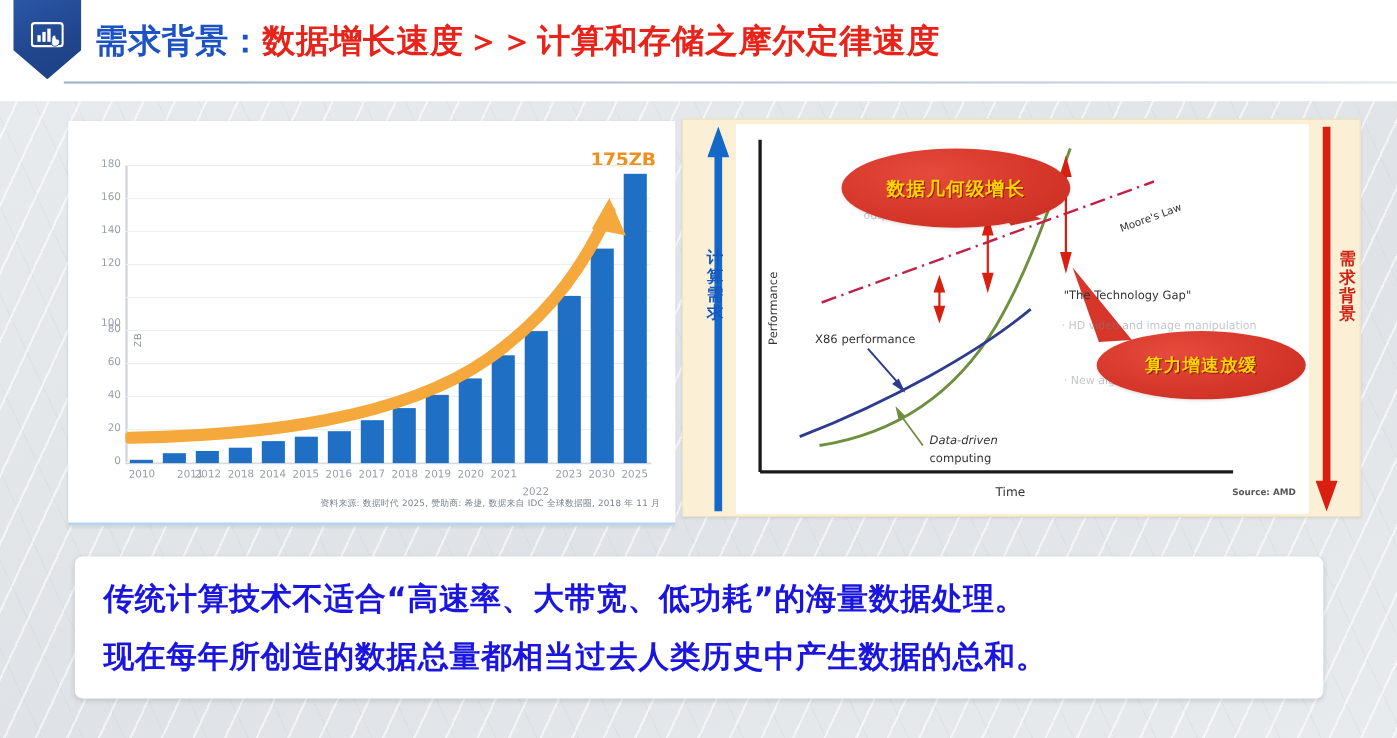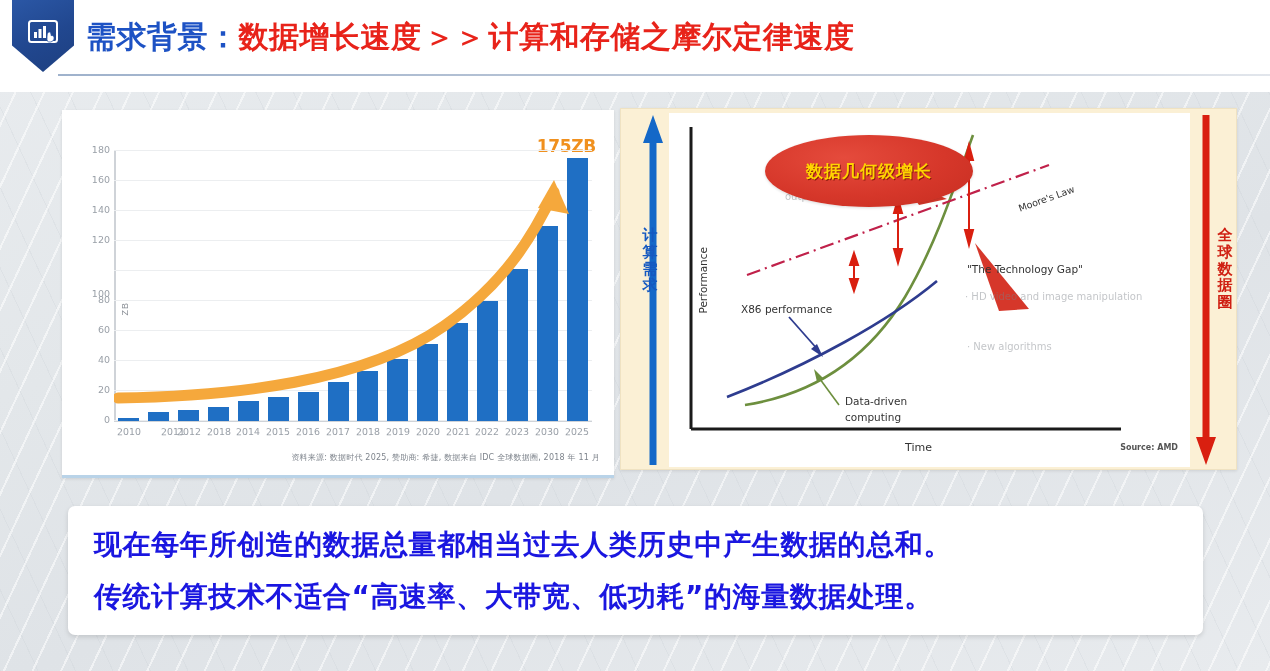--- a/index.html
+++ b/index.html
@@ -283,21 +283,21 @@
         <div class="xtick" style="left: 63.6875px;">2012</div>
         <div class="xtick" style="left: 93.5625px;">2018</div>
         <div class="xtick" style="left: 123.438px;">2014</div>
         <div class="xtick" style="left: 153.312px;">2015</div>
         <div class="xtick" style="left: 183.188px;">2016</div>
         <div class="xtick" style="left: 213.062px;">2017</div>
         <div class="xtick" style="left: 242.938px;">2018</div>
         <div class="xtick" style="left: 272.812px;">2019</div>
         <div class="xtick" style="left: 302.688px;">2020</div>
         <div class="xtick" style="left: 332.562px;">2021</div>
-        <div class="xtick" style="left: 362.438px;">2022</div>
+        <div class="xtick" style="left: 362.438px; margin-top: 16px;">2022</div>
         <div class="xtick" style="left: 392.312px;">2023</div>
         <div class="xtick" style="left: 422.188px;">2030</div>
         <div class="xtick" style="left: 452.062px;">2025</div>
       </div>
   </div>
 
   <svg class="lp-arrow" viewBox="0 0 490 280">
     <path d="M4 248 C 120 246, 250 232, 330 176 C 392 132, 420 84, 440 42" fill="none" stroke="#f5a83c" stroke-width="11" stroke-linecap="round"></path>
     <path d="M440 30 L 455 64 L 424 58 Z" fill="#f5a83c"></path>
   </svg>
@@ -308,21 +308,21 @@
 <div class="right-panel">
 
   <svg class="rp-arrow-up" viewBox="0 0 20 350" preserveAspectRatio="none">
     <polygon points="10,0 20,28 13.5,28 13.5,350 6.5,350 6.5,28 0,28" fill="#1468c8"></polygon>
   </svg>
   <div class="rp-lbl-left">计算需求</div>
 
   <svg class="rp-arrow-down" viewBox="0 0 20 350" preserveAspectRatio="none">
     <polygon points="10,350 20,322 13.5,322 13.5,0 6.5,0 6.5,322 0,322" fill="#d91f10"></polygon>
   </svg>
-  <div class="rp-lbl-right">全球数据圈</div>
+  <div class="rp-lbl-right">需求背景</div>
 
   <div class="rp-inner">
     <svg class="rp-canvas" viewBox="0 0 521 354">
 
       <line x1="22" y1="14" x2="22" y2="316" stroke="#1a1a1a" stroke-width="3"></line>
       <line x1="22" y1="316" x2="452" y2="316" stroke="#1a1a1a" stroke-width="3"></line>
 
       <path d="M76 292 C 140 282, 196 250, 236 184 C 268 130, 288 66, 304 22" fill="none" stroke="#6d8f3e" stroke-width="2.6"></path>
 
       <path d="M58 284 C 140 252, 220 208, 268 168" fill="none" stroke="#2e3c8f" stroke-width="2.6"></path>
@@ -356,27 +356,30 @@
 
     <div class="rp-ylabel">Performance</div>
     <div class="rp-xlabel">Time</div>
     <div class="rp-source">Source: AMD</div>
 
     <div class="faint" style="left:116px; top:78px;">outpacing Moore's Law</div>
     <div class="faint" style="left:296px; top:178px;text-align:right;">· HD video and image manipulation</div>
     <div class="faint" style="left:298px; top:228px;">· New algorithms</div>
 
     <div class="anno" style="left:72px; top:190px;">X86 performance</div>
-    <div class="anno" style="left:176px; top:282px;">Data-driven</div>
+    <div class="anno" style="left:176px; top:282px;font-style:italic;">Data-driven</div>
     <div class="anno" style="left:176px; top:298px;">computing</div>
     <div class="anno anno-small" style="left:348px; top:80px; transform:rotate(-20deg);">Moore's Law</div>
     <div class="anno" style="left:298px; top:150px;">"The Technology Gap"</div>
 
     <div class="bubble bubble-a">
       <span>数据几何级增长</span>
     </div>
+    <div class="bubble bubble-b">
+      <span>算力增速放缓</span>
+    </div>
   </div>
 </div>
 
 <div class="bottom-box">
+  <div class="bottom-line">传统计算技术不适合“高速率、大带宽、低功耗”的海量数据处理。</div>
   <div class="bottom-line">现在每年所创造的数据总量都相当过去人类历史中产生数据的总和。</div>
-  <div class="bottom-line">传统计算技术不适合“高速率、大带宽、低功耗”的海量数据处理。</div>
 </div>
 
 </body></html>

